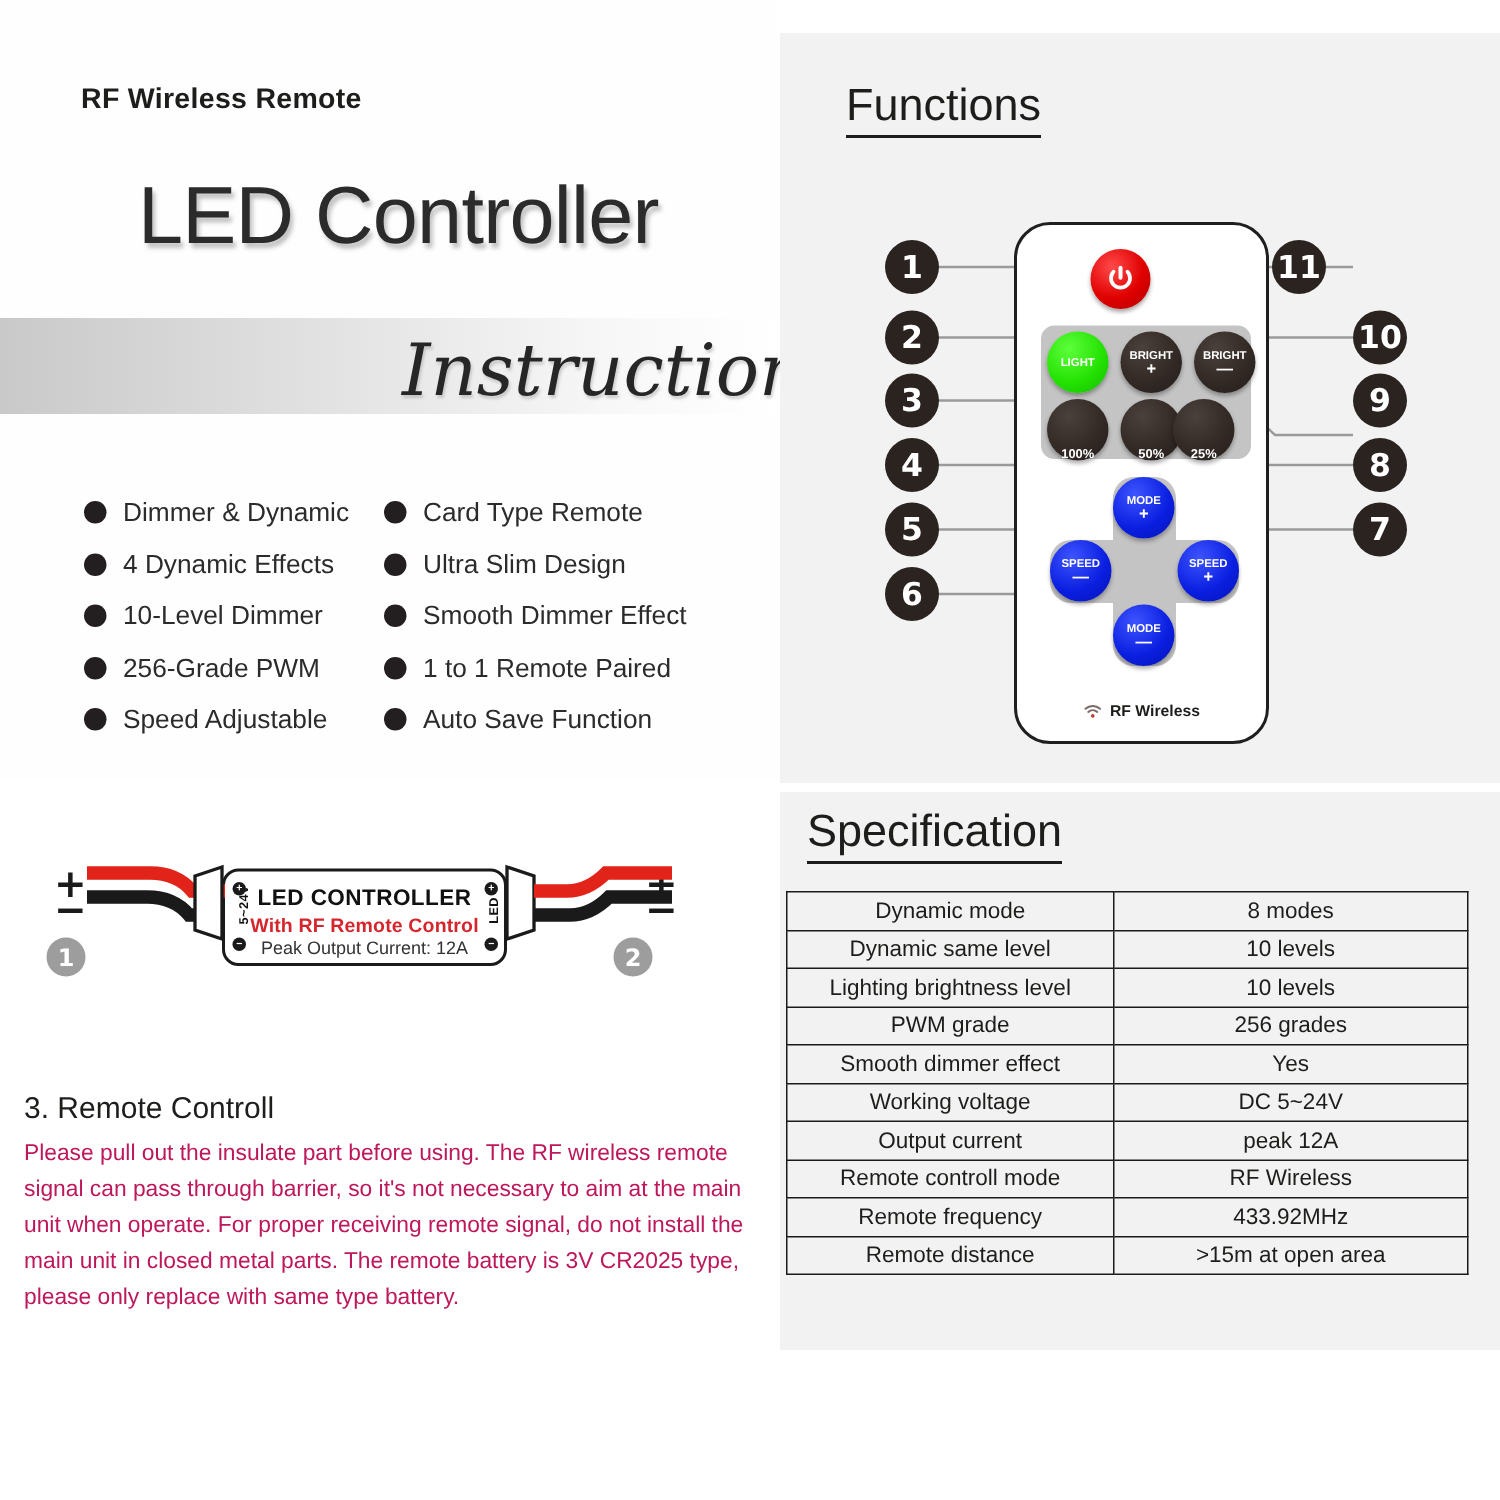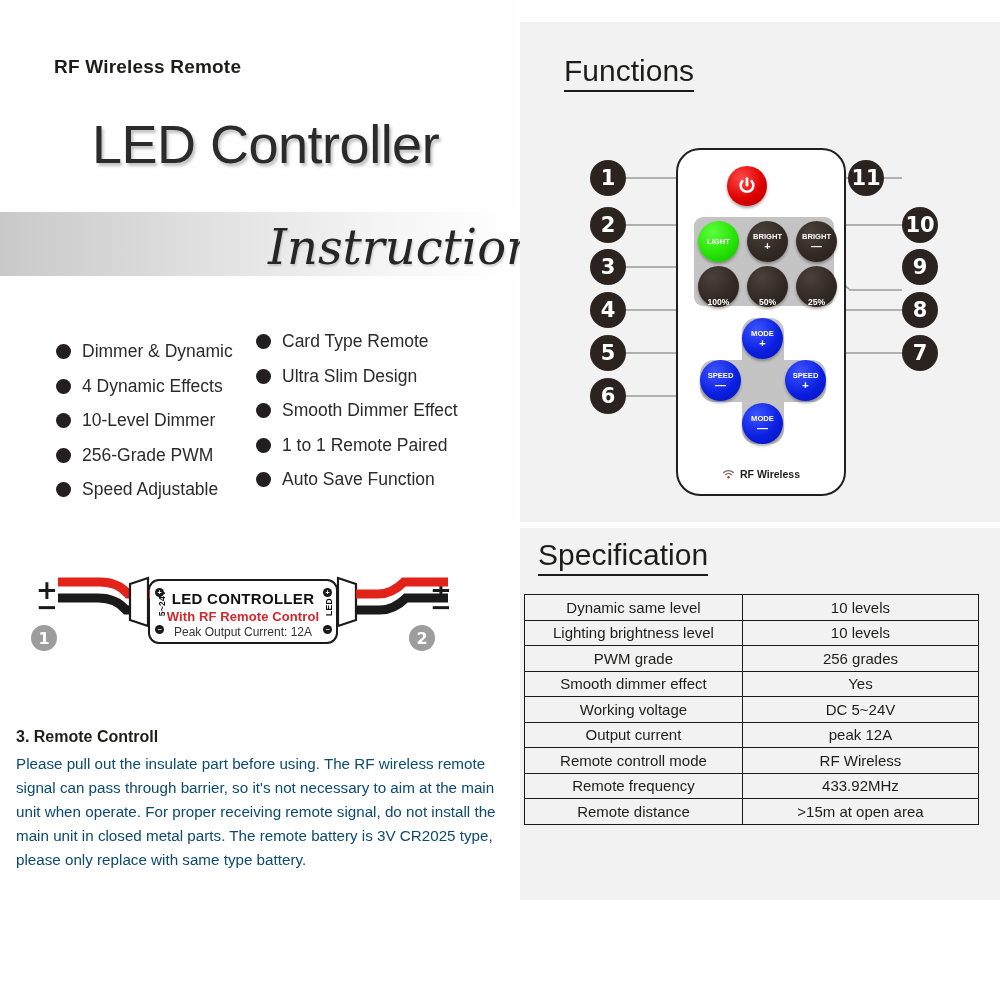--- a/index.html
+++ b/index.html
@@ -39,21 +39,21 @@
     position:absolute; left:268px; top:219px;
     font-size:48px; font-style:italic; font-weight:400; color:#262626;
     font-family:"DejaVu Serif", serif;
     letter-spacing:0px;
     text-shadow:1px 2px 2px rgba(140,140,140,.4);
   }
 
   
   .features { position:absolute; left:56px; top:326px; width:450px; }
   .fcol { position:absolute; top:0; }
-  .fcol.c1 { left:0;   width:220px;margin-top:10px; }
+  .fcol.c1 { left:0;   width:220px; }
   .fcol.c2 { left:200px; width:250px; }
   .frow {
     display:flex; align-items:center;
     height:31px; margin-bottom:3.5px;
   }
   .fdot {
     width:15px; height:15px; border-radius:50%;
     background:#231f20; margin-right:11px; flex:none;
   }
   .ftext { font-size:17.5px; color:#2b2b2b; white-space:nowrap; }
@@ -90,22 +90,22 @@
   .sidetext.right { left:324px; top:598px; transform:rotate(180deg); }
 
   .polar-dot {
     position:absolute; width:9px; height:9px; border-radius:50%;
     background:#1a1a1a; color:#fff; font-size:7px; font-weight:bold;
     display:flex; align-items:center; justify-content:center; line-height:1;
   }
 
   
   #instr-block { position:absolute; left:16px; top:728px; width:490px; }
-  .instr-head { font-size:16px; font-weight:bold; color:#1d1d1b; margin-bottom:6px; }
-  .instr-body { font-size:15.2px; color:#0c4a6e; line-height:1.58; }
+  .instr-head { font-size:20px; font-weight:normal; color:#1d1d1b; margin-bottom:6px; }
+  .instr-body { font-size:15.2px; color:#be185d; line-height:1.58; }
 
   
   .sect-title {
     position:absolute; font-size:30px; color:#1d1d1b; font-weight:400;
     border-bottom:2.5px solid #1d1d1b; padding-bottom:2px;
     font-family:"Liberation Sans", sans-serif;
   }
   #fn-title  { left:564px; top:54px; }
   #sp-title  { left:538px; top:538px; }
 
@@ -140,21 +140,21 @@
   .rbtn.blue  { background:radial-gradient(circle at 36% 28%, #3d54ff 0%, #0a1ee0 58%, #0614b4 100%); }
   .rbtn .sign { font-size:11px; line-height:8px; margin-top:1px; }
   .rbtn .pct  { font-size:8.6px;margin-top:32px; }
 
   
   #b-light   { left:20px;  top:71px; }
   #b-brightp { left:69px;  top:71px; }
   #b-brightm { left:118px; top:71px; }
   #b-100     { left:20px;  top:116px; }
   #b-50      { left:69px;  top:116px; }
-  #b-25      { left:118px; top:116px; }
+  #b-25      { left:104px; top:116px; }
 
   
   .dpad { position:absolute; left:22px; top:168px; width:126px; height:126px; }
   .dpad .arm {
     position:absolute; background:#c4c4c4;
   }
   .dpad .arm.v { left:42px; top:0;   width:42px; height:126px; border-radius:14px; }
   .dpad .arm.h { left:0;   top:42px; width:126px; height:42px; border-radius:14px; }
   #b-modep { position:absolute; left:42px; top:0;   }
   #b-modem { position:absolute; left:42px; top:85px;}
@@ -388,20 +388,24 @@
 <div class="callout" style="left:902px;top:249px;">9</div>
 <div class="callout" style="left:902px;top:207px;">10</div>
 <div class="callout" style="left:848px;top:160px;">11</div>
 
 <div class="panel" id="right-bottom"></div>
 <div class="sect-title" id="sp-title">Specification</div>
 
 <table id="spec-table">
   <tbody>
       <tr>
+        <td class="k">Dynamic mode</td>
+        <td>8 modes</td>
+      </tr>
+      <tr>
         <td class="k">Dynamic same level</td>
         <td>10 levels</td>
       </tr>
       <tr>
         <td class="k">Lighting brightness level</td>
         <td>10 levels</td>
       </tr>
       <tr>
         <td class="k">PWM grade</td>
         <td>256 grades</td>

